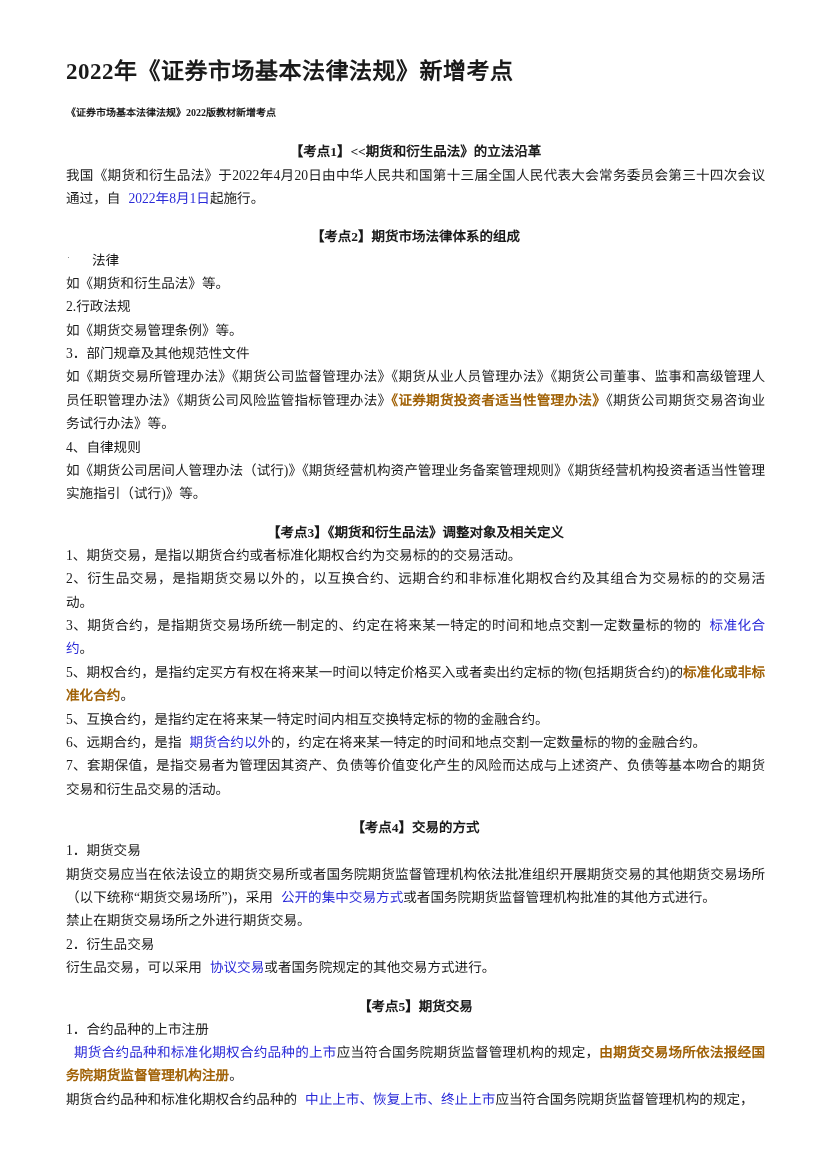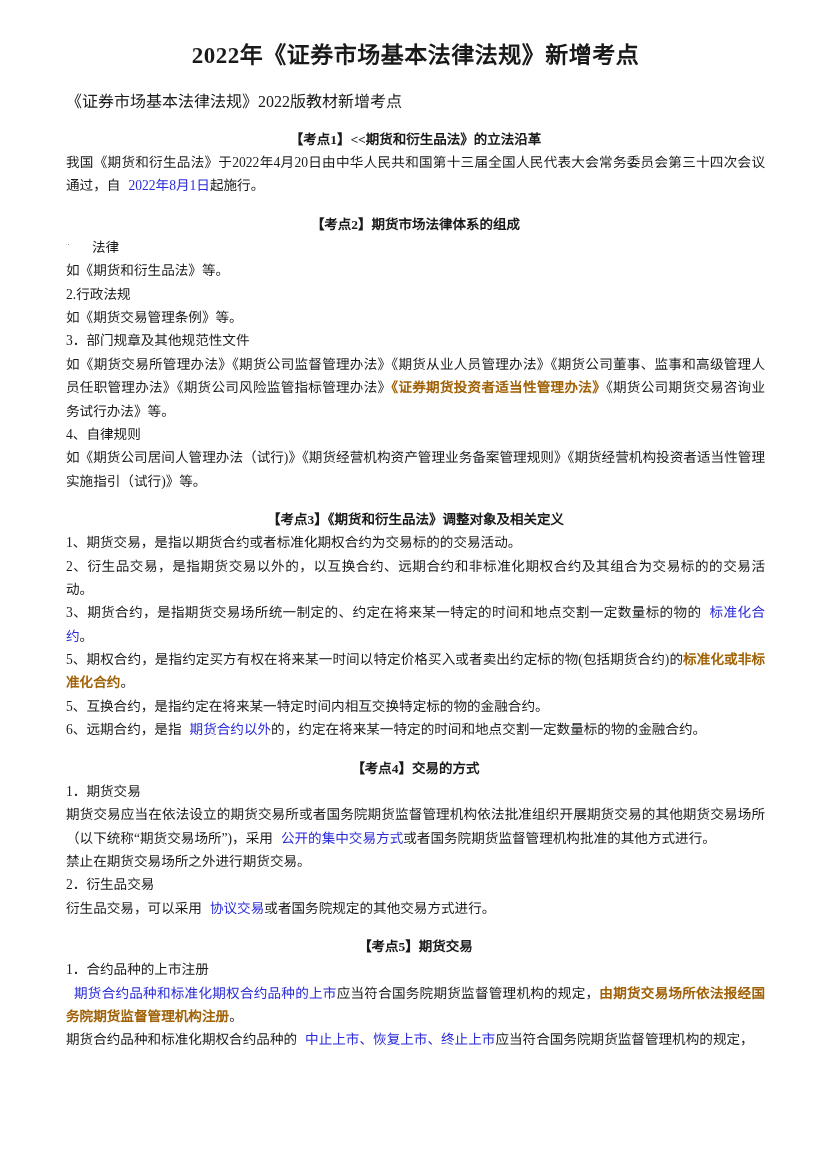--- a/index.html
+++ b/index.html
@@ -18,29 +18,29 @@
   .page {
     box-sizing: border-box;
     width: 830px;
     height: 1175px;
     padding: 40px 65px 0 66px;
     background: #ffffff;
   }
   .doc-title {
     font-size: 23px;
     font-weight: bold;
-    text-align: center;
-    margin: 0 0 16px 0;
+    text-align: left;
+    margin: 16px 0 16px 0;
     letter-spacing: 0.5px;
     line-height: 1.4;
   }
   .subtitle {
-    font-size: 16px;
-    font-weight: normal;
-    margin: 0 0 12px 0;
+    font-size: 10px;
+    font-weight: bold;
+    margin: 0 0 19px 0;
     line-height: 1.72;
   }
   .kp-heading {
     font-size: 13.5px;
     font-weight: bold;
     margin: 0;
     line-height: 1.72;
     text-align: center;
   }
   .para {
@@ -100,20 +100,21 @@
       <p class="para"><span>4、自律规则</span></p>
       <p class="para"><span>如《期货公司居间人管理办法（试行)》《期货经营机构资产管理业务备案管理规则》《期货经营机构投资者适当性管理实施指引（试行)》等。</span></p>
       <div class="gap"></div>
       <p class="kp-heading">【考点3】《期货和衍生品法》调整对象及相关定义</p>
       <p class="para"><span>1、期货交易，是指以期货合约或者标准化期权合约为交易标的的交易活动。</span></p>
       <p class="para"><span>2、衍生品交易，是指期货交易以外的，以互换合约、远期合约和非标准化期权合约及其组合为交易标的的交易活动。</span></p>
       <p class="para"><span>3、期货合约，是指期货交易场所统一制定的、约定在将来某一特定的时间和地点交割一定数量标的物的</span><span class="hl">标准化合约</span><span>。</span></p>
       <p class="para"><span>5、期权合约，是指约定买方有权在将来某一时间以特定价格买入或者卖出约定标的物(包括期货合约)的</span><span class="hl-b">标准化或非标准化合约</span><span>。</span></p>
       <p class="para"><span>5、互换合约，是指约定在将来某一特定时间内相互交换特定标的物的金融合约。</span></p>
       <p class="para"><span>6、远期合约，是指</span><span class="hl">期货合约以外</span><span>的，约定在将来某一特定的时间和地点交割一定数量标的物的金融合约。</span></p>
+      <p class="para"><span>7、套期保值，是指交易者为管理因其资产、负债等价值变化产生的风险而达成与上述资产、负债等基本吻合的期货交易和衍生品交易的活动。</span></p>
       <div class="gap"></div>
       <p class="kp-heading">【考点4】交易的方式</p>
       <p class="para"><span>1．期货交易</span></p>
       <p class="para"><span>期货交易应当在依法设立的期货交易所或者国务院期货监督管理机构依法批准组织开展期货交易的其他期货交易场所（以下统称“期货交易场所”)，采用</span><span class="hl">公开的集中交易方式</span><span>或者国务院期货监督管理机构批准的其他方式进行。</span></p>
       <p class="para"><span>禁止在期货交易场所之外进行期货交易。</span></p>
       <p class="para"><span>2．衍生品交易</span></p>
       <p class="para"><span>衍生品交易，可以采用</span><span class="hl">协议交易</span><span>或者国务院规定的其他交易方式进行。</span></p>
       <div class="gap"></div>
       <p class="kp-heading">【考点5】期货交易</p>
       <p class="para"><span>1．合约品种的上市注册</span></p>

